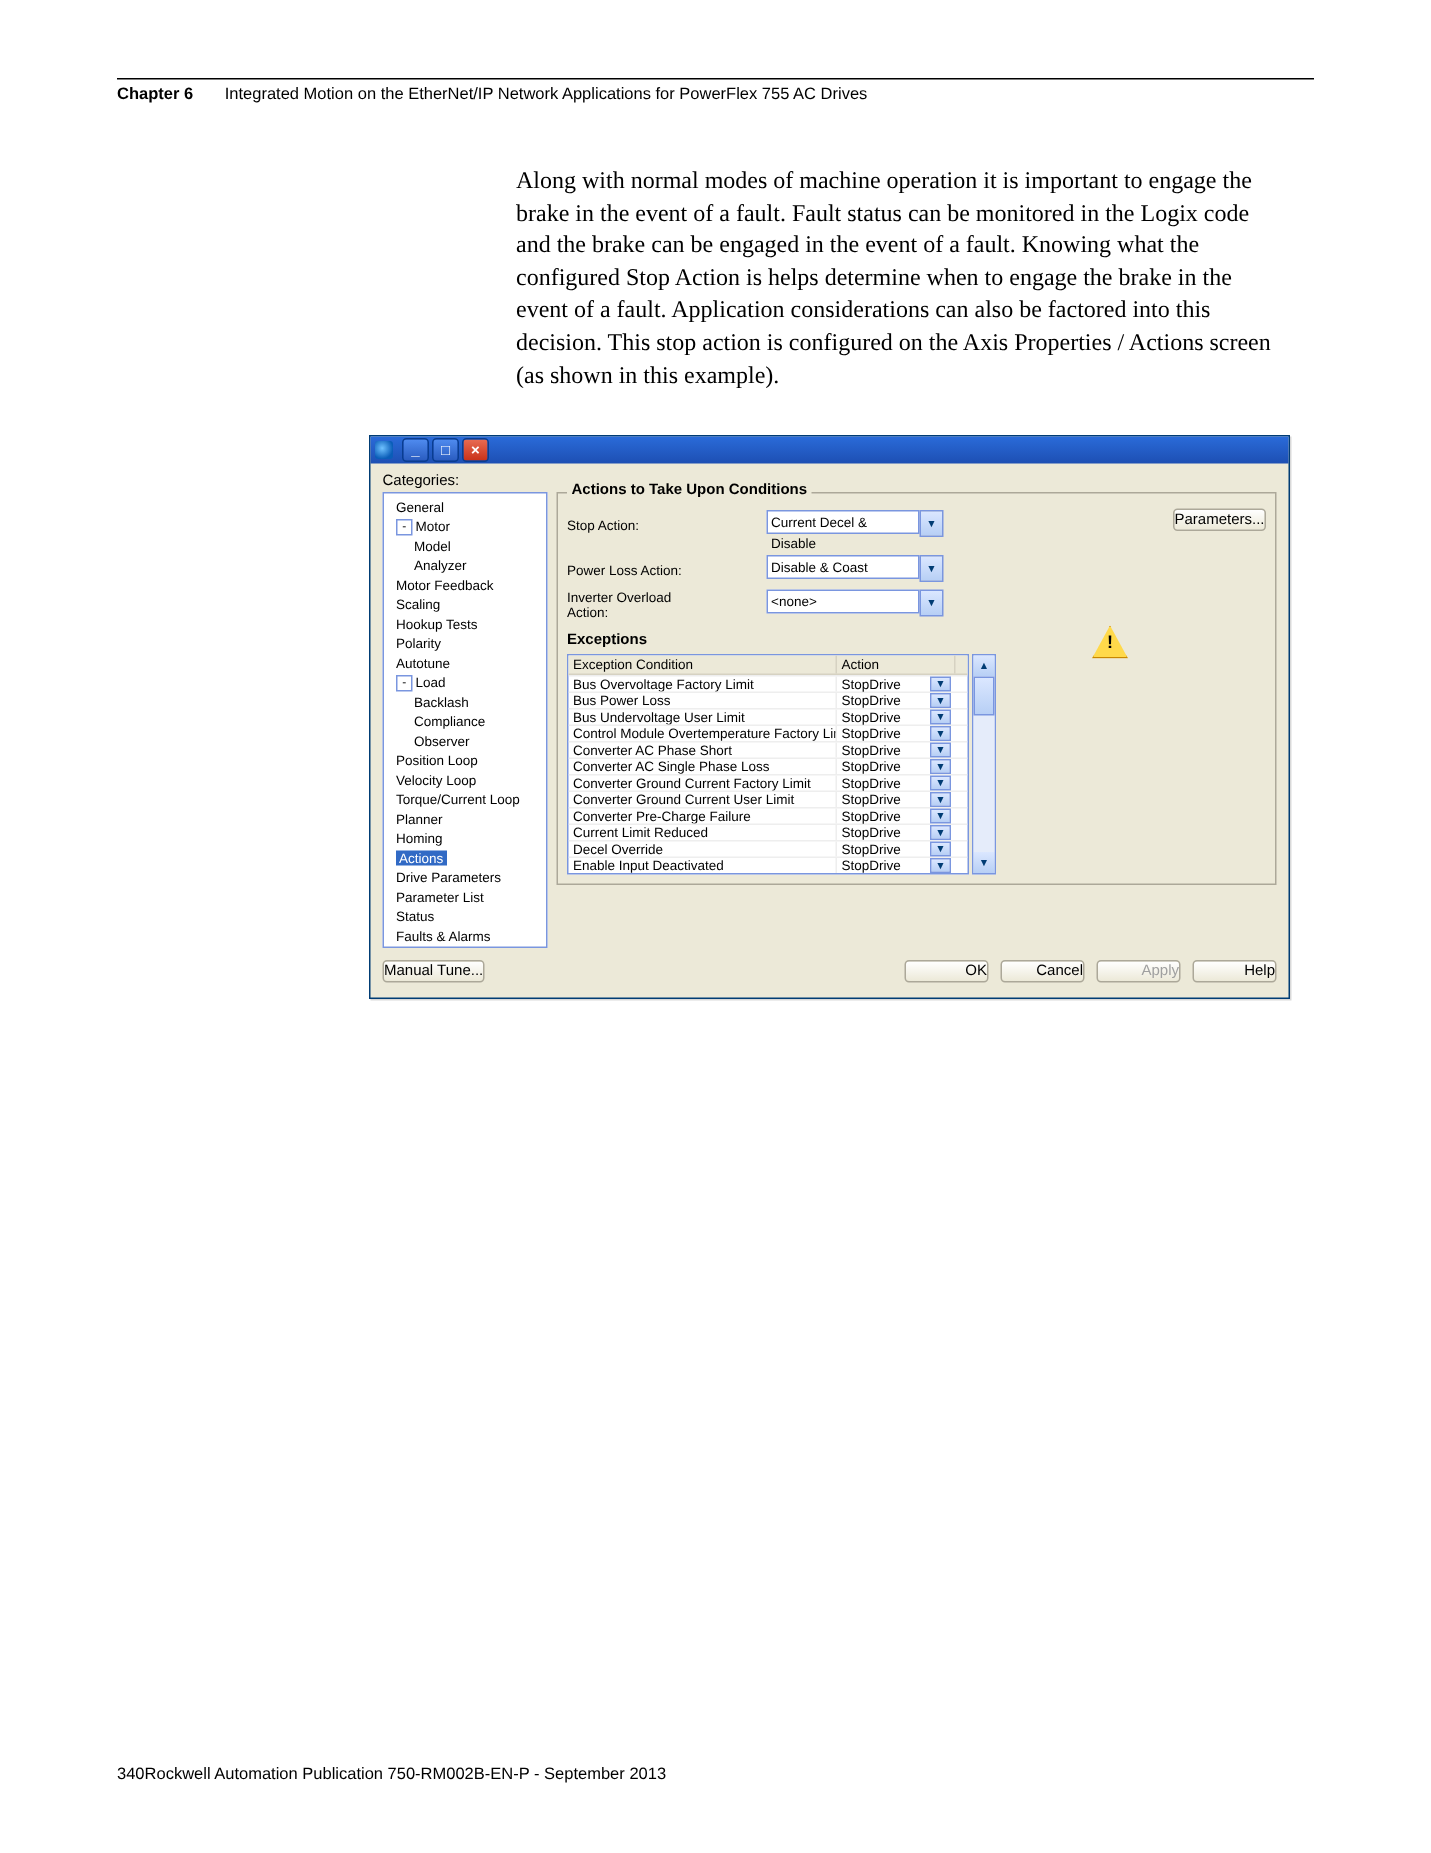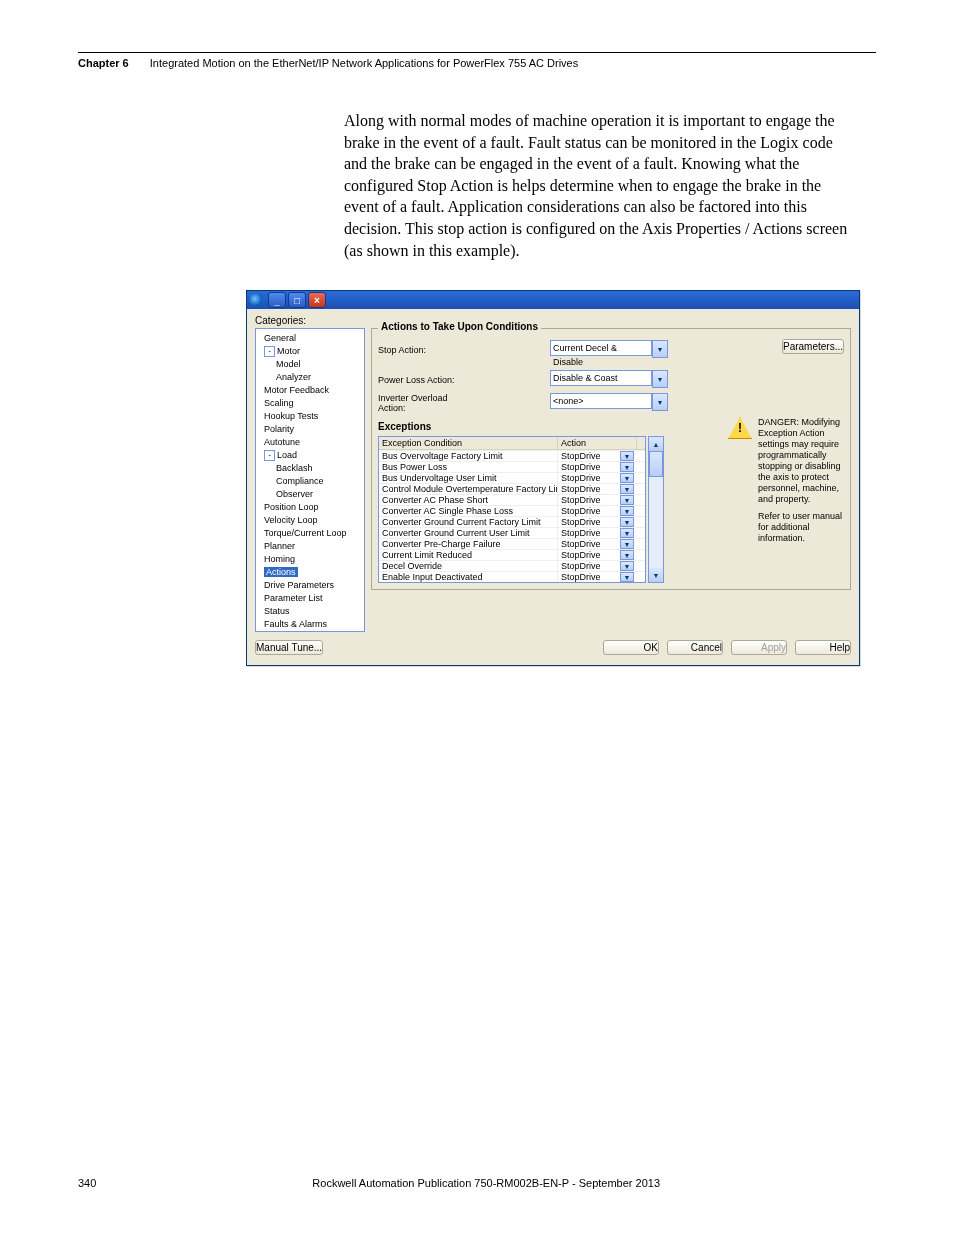--- a/index.html
+++ b/index.html
@@ -101,21 +101,21 @@
     vertical-align: middle;
   }
   .tree .selected { background: #316ac5; color: #fff; padding: 0 2px; }
   .right-pane { flex: 1; display: flex; flex-direction: column; }
   .group { border: 1px solid #aca899; padding: 8px 6px 6px 6px; margin-bottom: 6px; position: relative; }
   .group-title {
     position: absolute; top: -8px; left: 6px;
     background: #ece9d8; padding: 0 3px;
     font-weight: bold; font-size: 10px;
   }
-  .formrow { display: flex; align-items: center; margin: 3px 0; gap: 39px; }
+  .formrow { display: flex; align-items: center; margin: 3px 0; }
   .formrow .lbl { width: 96px; font-size: 9px; }
   .combo {
     display: flex; align-items: flex-start;
     height: 20px;
     margin-left: 37px;
   }
   .combo .cbox {
     background: #fff; border: 1px solid #7a96df;
     height: 14px; width: 96px;
     font-size: 9px; line-height: 14px; padding: 0 2px;
@@ -200,21 +200,21 @@
   .btn-disabled { color: #a0a0a0; }
   .footer {
     position: absolute;
     bottom: 46px;
     left: 78px; right: 78px;
     font-family: Arial, sans-serif;
     font-size: 11px;
     display: flex;
   }
   .footer .pnum { font-weight: normal; }
-  .footer .pub { flex:1; text-align: center; }
+  .footer .pub { flex:1; }
 </style>
 </head>
 <body>
 
 <div class="page-header">
   <span class="chapter">Chapter 6</span>
   <span>Integrated Motion on the EtherNet/IP Network Applications for PowerFlex 755 AC Drives</span>
 </div>
 
 <div class="body-text">Along with normal modes of machine operation it is important to engage the brake in the event of a fault. Fault status can be monitored in the Logix code and the brake can be engaged in the event of a fault. Knowing what the configured Stop Action is helps determine when to engage the brake in the event of a fault. Application considerations can also be factored into this decision. This stop action is configured on the Axis Properties / Actions screen (as shown in this example).</div>
@@ -361,25 +361,20 @@
                   <div class="sbtn">▲</div>
                   <div class="strack">
                       <div class="sthumb"></div>
                     </div>
                   <div class="sbtn">▼</div>
                 </div>
               </div>
             </div>
             <div class="danger">
               <div class="warn-icon">!</div>
-              <div class="dtext">
-                <div class="d1">DANGER: Modifying Exception Action settings may require programmatically stopping or disabling the axis to protect personnel, machine, and property.</div>
-                <div style="height:6px;"></div>
-                <div class="d1">Refer to user manual for additional information.</div>
-              </div>
             </div>
           </div>
         </div>
 
       </div>
     </div>
 
     <div class="button-row">
       <div class="xpbtn">Manual Tune...</div>
       <div class="spacer"></div>

